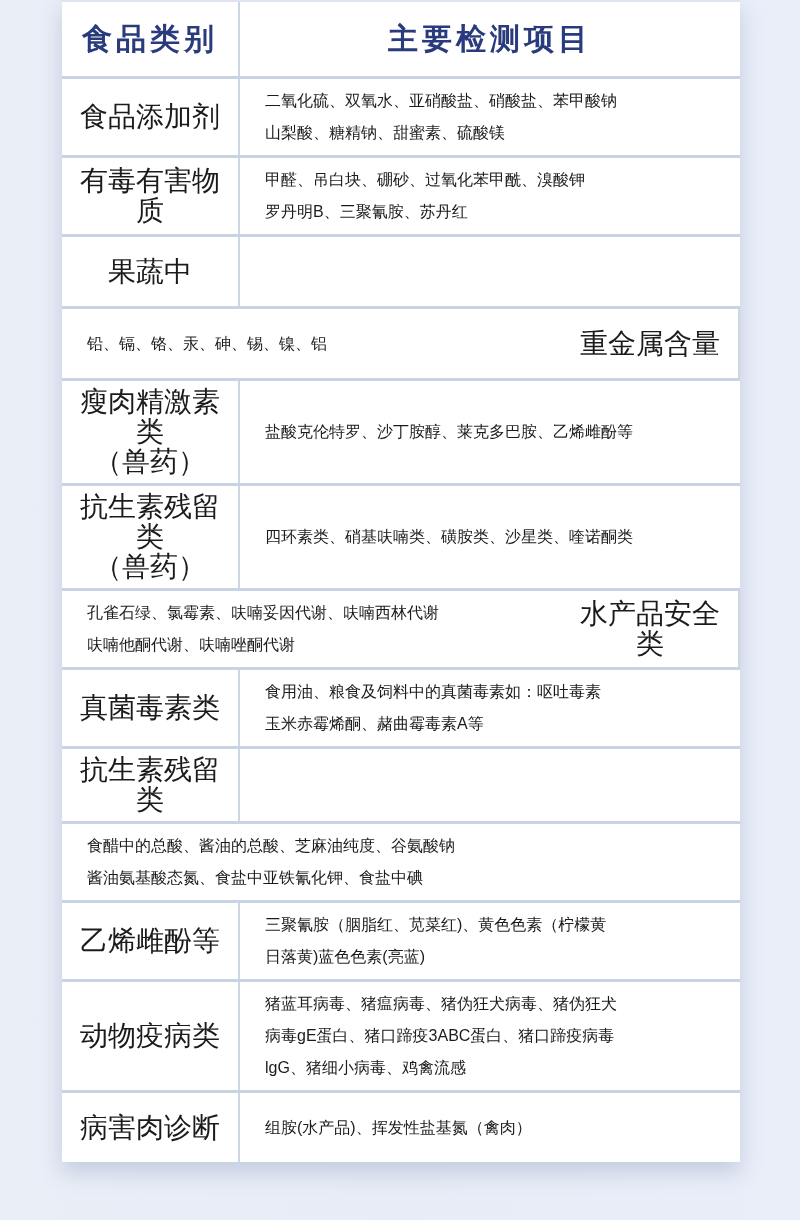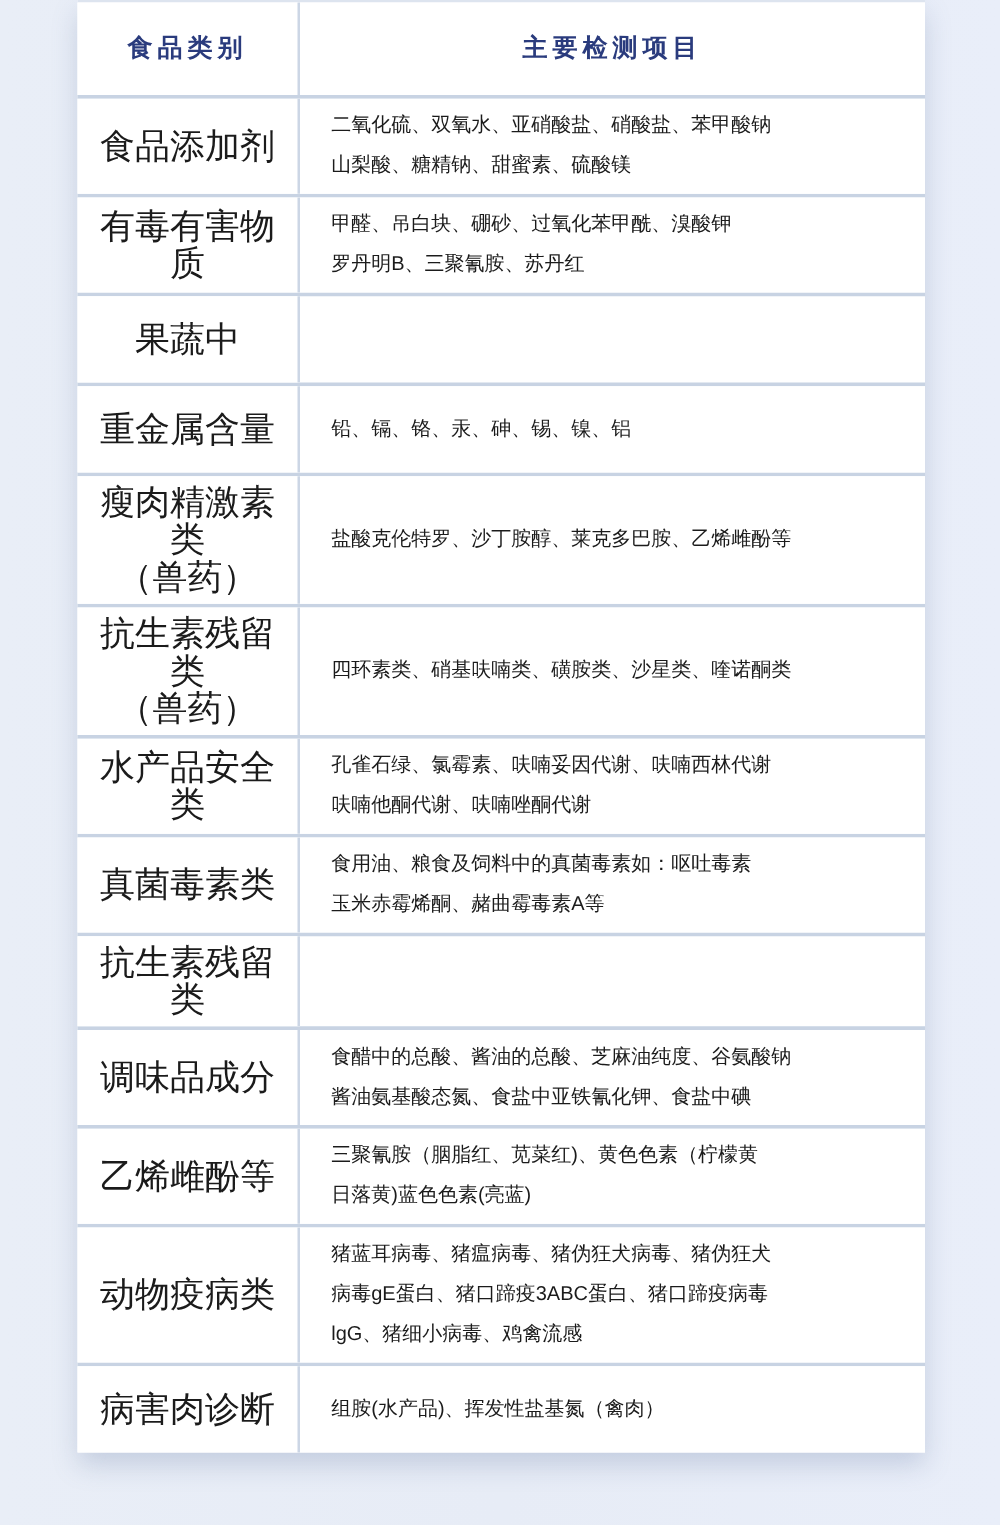--- a/index.html
+++ b/index.html
@@ -64,21 +64,21 @@
     line-height: 32px;
     padding: 6px 18px 6px 25px;
   }
   .row.header .cell {
     min-height: 74px;
   }
   .row.header .cell.cat,
   .row.header .cell.items {
     justify-content: center;
     text-align: right;
-    font-size: 20px;
+    font-size: 30px;
     font-weight: bold;
     letter-spacing: 4px;
     color: #2a3b7d;
     line-height: 40px;
     padding: 6px 4px;
   }
 </style>
 </head>
 <body>
 
@@ -100,54 +100,53 @@
       <div class="cell cat">有毒有害物质</div>
       <div class="cell items">甲醛、吊白块、硼砂、过氧化苯甲酰、溴酸钾
 罗丹明B、三聚氰胺、苏丹红</div>
     </div>
 
     <div class="row">
       <div class="cell cat">果蔬中</div>
     </div>
 
     <div class="row">
+      <div class="cell items">铅、镉、铬、汞、砷、锡、镍、铝</div>
       <div class="cell cat">重金属含量</div>
-      <div class="cell items">铅、镉、铬、汞、砷、锡、镍、铝</div>
     </div>
 
     <div class="row">
       <div class="cell cat">瘦肉精激素类
 （兽药）</div>
       <div class="cell items">盐酸克伦特罗、沙丁胺醇、莱克多巴胺、乙烯雌酚等</div>
     </div>
 
     <div class="row">
       <div class="cell cat">抗生素残留类
 （兽药）</div>
       <div class="cell items">四环素类、硝基呋喃类、磺胺类、沙星类、喹诺酮类</div>
     </div>
 
     <div class="row">
-      <div class="cell cat">水产品安全类</div>
       <div class="cell items">孔雀石绿、氯霉素、呋喃妥因代谢、呋喃西林代谢
 呋喃他酮代谢、呋喃唑酮代谢</div>
+      <div class="cell cat">水产品安全类</div>
     </div>
 
     <div class="row">
       <div class="cell cat">真菌毒素类</div>
       <div class="cell items">食用油、粮食及饲料中的真菌毒素如：呕吐毒素
 玉米赤霉烯酮、赭曲霉毒素A等</div>
     </div>
 
     <div class="row">
       <div class="cell cat">抗生素残留类</div>
     </div>
 
     <div class="row">
-      <div class="cell cat">调味品成分</div>
       <div class="cell items">食醋中的总酸、酱油的总酸、芝麻油纯度、谷氨酸钠
 酱油氨基酸态氮、食盐中亚铁氰化钾、食盐中碘</div>
     </div>
 
     <div class="row">
       <div class="cell cat">乙烯雌酚等</div>
       <div class="cell items">三聚氰胺（胭脂红、苋菜红)、黄色色素（柠檬黄
 日落黄)蓝色色素(亮蓝)</div>
     </div>
 

